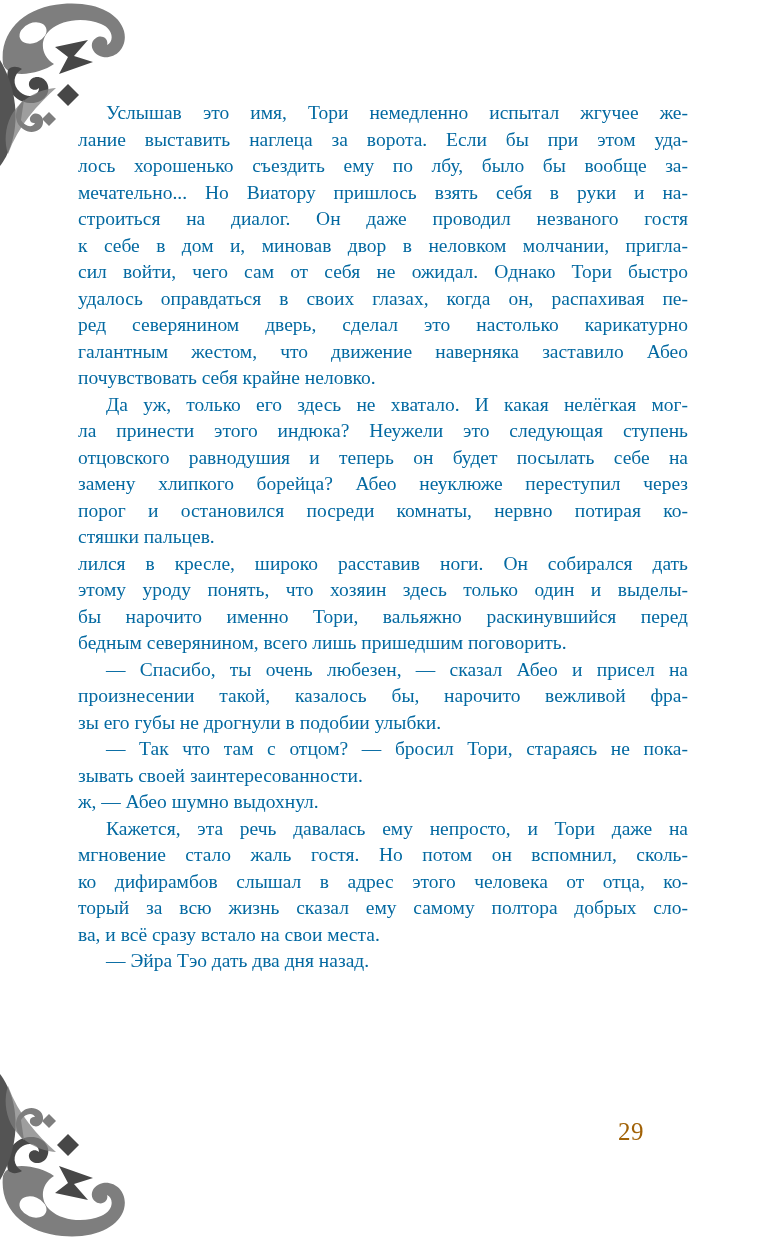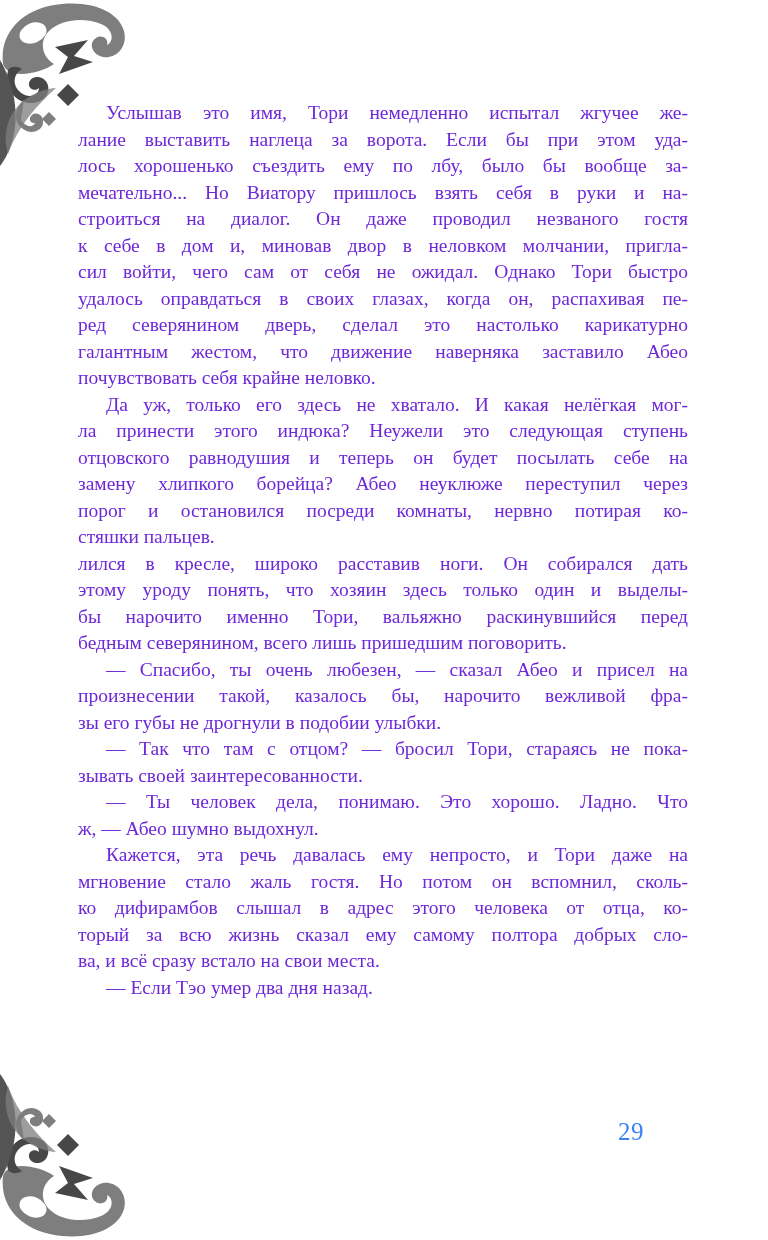--- a/index.html
+++ b/index.html
@@ -21,21 +21,21 @@
   }
   .orn-top { top: 0; }
   .orn-bottom { bottom: 0; }
   .text-block {
     position: absolute;
     left: 78px;
     top: 100px;
     width: 610px;
     font-size: 19.5px;
     line-height: 26.5px;
-    color: #6d28d9;
+    color: #0369a1;
   }
   .text-line {
     height: 26.5px;
     overflow: hidden;
     text-align: justify;
     text-align-last: justify;
     white-space: normal;
   }
   .text-line.lastline {
     text-align: right;
@@ -43,21 +43,21 @@
   }
   .text-line.firstline {
     text-indent: 28px;
   }
   .page-number {
     position: absolute;
     left: 618px;
     top: 1118px;
     width: 40px;
     font-size: 25px;
-    color: #3b82f6;
+    color: #a16207;
     letter-spacing: 0.5px;
   }
 </style>
 </head>
 <body>
 
 <div class="page">
 
   <svg class="orn orn-top" width="152" height="168" viewBox="0 0 152 168" aria-hidden="true">
     <g id="flourish" fill="#7e7e7e">
@@ -97,25 +97,24 @@
       <div class="text-line lastline">стяшки пальцев.</div>
       <div class="text-line">лился в кресле, широко расставив ноги. Он собирался дать</div>
       <div class="text-line">этому уроду понять, что хозяин здесь только один и выделы-</div>
       <div class="text-line">бы нарочито именно Тори, вальяжно раскинувшийся перед</div>
       <div class="text-line lastline">бедным северянином, всего лишь пришедшим поговорить.</div>
       <div class="text-line firstline">— Спасибо, ты очень любезен, — сказал Абео и присел на</div>
       <div class="text-line">произнесении такой, казалось бы, нарочито вежливой фра-</div>
       <div class="text-line lastline">зы его губы не дрогнули в подобии улыбки.</div>
       <div class="text-line firstline">— Так что там с отцом? — бросил Тори, стараясь не пока-</div>
       <div class="text-line lastline">зывать своей заинтересованности.</div>
-      <div class="text-line firstline">— Ты человек дела, понимаю. Это хорошо. Ладно. Что</div>
       <div class="text-line lastline">ж, — Абео шумно выдохнул.</div>
       <div class="text-line firstline">Кажется, эта речь давалась ему непросто, и Тори даже на</div>
       <div class="text-line">мгновение стало жаль гостя. Но потом он вспомнил, сколь-</div>
       <div class="text-line">ко дифирамбов слышал в адрес этого человека от отца, ко-</div>
       <div class="text-line">торый за всю жизнь сказал ему самому полтора добрых сло-</div>
       <div class="text-line lastline">ва, и всё сразу встало на свои места.</div>
-      <div class="text-line firstline lastline">— Если Тэо умер два дня назад.</div>
+      <div class="text-line firstline lastline">— Эйра Тэо дать два дня назад.</div>
     </div>
 
   <div class="page-number">29</div>
 
 </div>
 
 </body></html>

